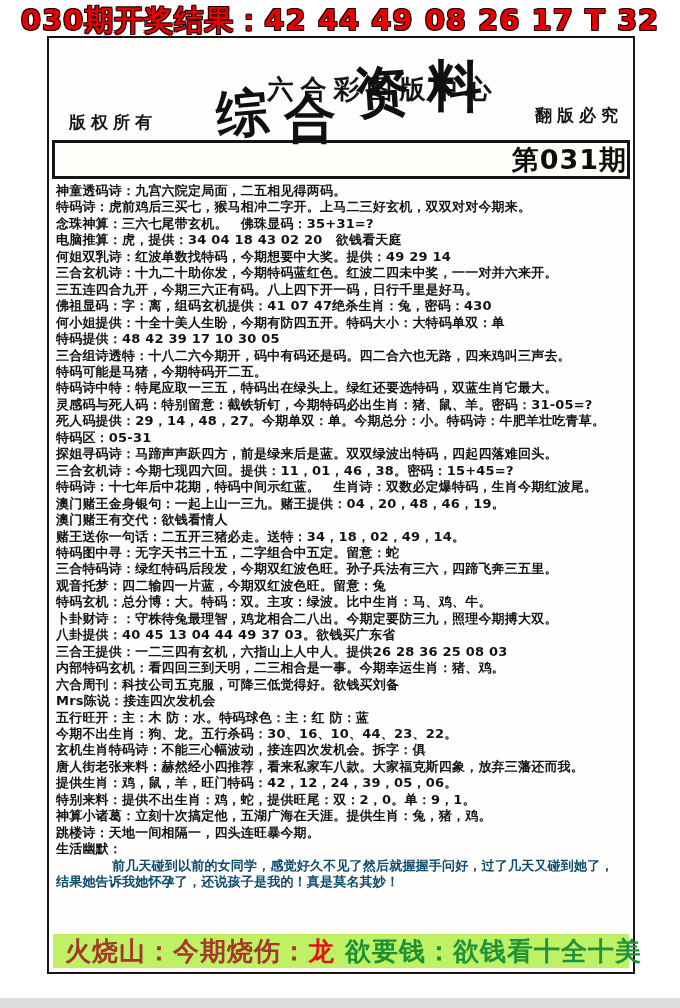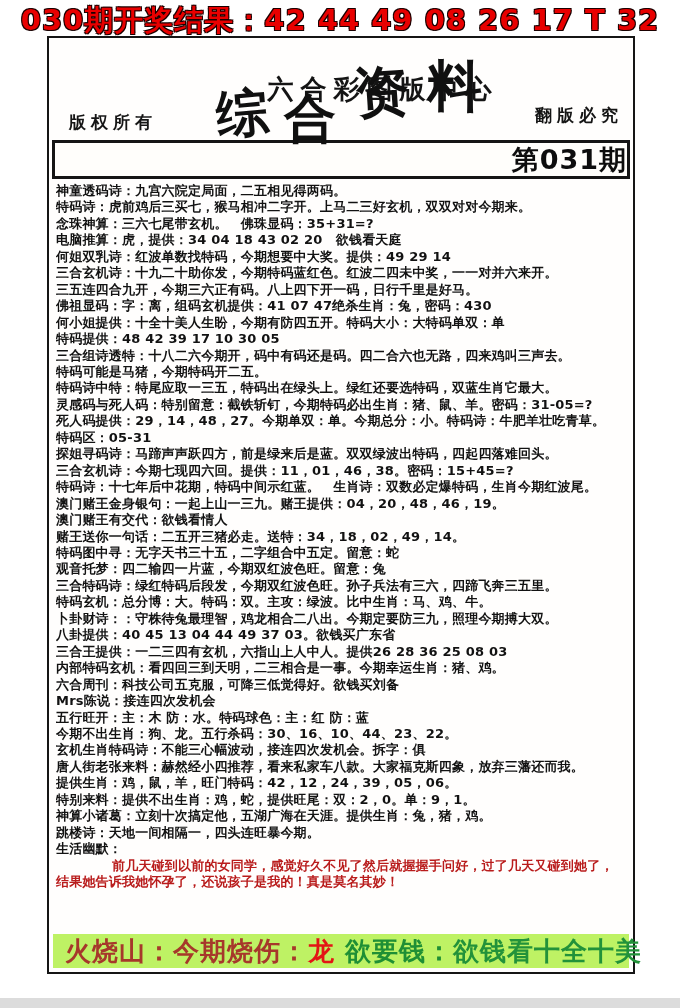--- a/index.html
+++ b/index.html
@@ -50,21 +50,21 @@
     text-align:right; font-size:27px; font-weight:bold; color:#0d0d0d;
     height:33px; line-height:33px; letter-spacing:1px;
   }
   .content-lines { padding:4px 15px 0 7px; }
   .content-lines .line {
     font-size:13px; font-weight:bold; color:#121212;
     line-height:16.45px; white-space:pre; letter-spacing:0.2px;
     overflow:hidden;
   }
   .humor-para {
-    padding:0 7px; font-size:13px; font-weight:bold; color:#b91c1c;
+    padding:0 7px; font-size:13px; font-weight:bold; color:#0c4a6e;
     line-height:16.4px; text-indent:56px; letter-spacing:0.2px;
   }
   .footer-strip {
     position:absolute; left:4px; right:4px; bottom:4px; height:34px;
     background:#bef264; white-space:nowrap; padding-left:12px;
     font-family:"DejaVu Serif", serif; font-weight:bold;
     font-size:26px; line-height:34px; letter-spacing:1px;
   }
   .page-bottom-band {
     position:absolute; bottom:0; left:0; width:100%; height:10px; background:#dcdcdc;
@@ -105,22 +105,22 @@
       <div class="line">灵感码与死人码：特别留意：截铁斩钉，今期特码必出生肖：猪、鼠、羊。密码：31-05=?</div>
       <div class="line">死人码提供：29，14，48，27。今期单双：单。今期总分：小。特码诗：牛肥羊壮吃青草。</div>
       <div class="line">特码区：05-31</div>
       <div class="line">探姐寻码诗：马蹄声声跃四方，前是绿来后是蓝。双双绿波出特码，四起四落难回头。</div>
       <div class="line">三合玄机诗：今期七现四六回。提供：11，01，46，38。密码：15+45=?</div>
       <div class="line">特码诗：十七年后中花期，特码中间示红蓝。　生肖诗：双数必定爆特码，生肖今期红波尾。</div>
       <div class="line">澳门赌王金身银句：一起上山一三九。赌王提供：04，20，48，46，19。</div>
       <div class="line">澳门赌王有交代：欲钱看情人</div>
       <div class="line">赌王送你一句话：二五开三猪必走。送特：34，18，02，49，14。</div>
       <div class="line">特码图中寻：无字天书三十五，二字组合中五定。留意：蛇</div>
+      <div class="line">三合特码诗：绿红特码后段发，今期双红波色旺。孙子兵法有三六，四蹄飞奔三五里。</div>
       <div class="line">观音托梦：四二输四一片蓝，今期双红波色旺。留意：兔</div>
-      <div class="line">三合特码诗：绿红特码后段发，今期双红波色旺。孙子兵法有三六，四蹄飞奔三五里。</div>
       <div class="line">特码玄机：总分博：大。特码：双。主攻：绿波。比中生肖：马、鸡、牛。</div>
       <div class="line">卜卦财诗：：守株待兔最理智，鸡龙相合二八出。今期定要防三九，照理今期搏大双。</div>
       <div class="line">八卦提供：40 45 13 04 44 49 37 03。欲钱买广东省</div>
       <div class="line">三合王提供：一二三四有玄机，六指山上人中人。提供26 28 36 25 08 03</div>
       <div class="line">内部特码玄机：看四回三到天明，二三相合是一事。今期幸运生肖：猪、鸡。</div>
       <div class="line">六合周刊：科技公司五克服，可降三低觉得好。欲钱买刘备</div>
       <div class="line">Mrs陈说：接连四次发机会</div>
       <div class="line">五行旺开：主：木 防：水。特码球色：主：红 防：蓝</div>
       <div class="line">今期不出生肖：狗、龙。五行杀码：30、16、10、44、23、22。</div>
       <div class="line">玄机生肖特码诗：不能三心幅波动，接连四次发机会。拆字：俱</div>

